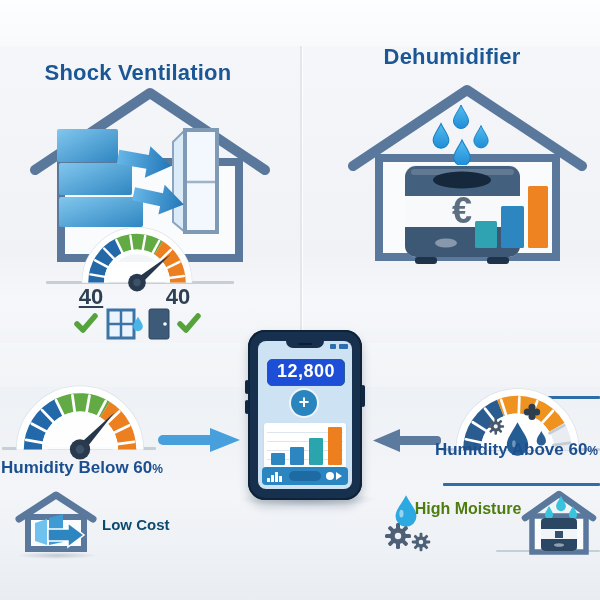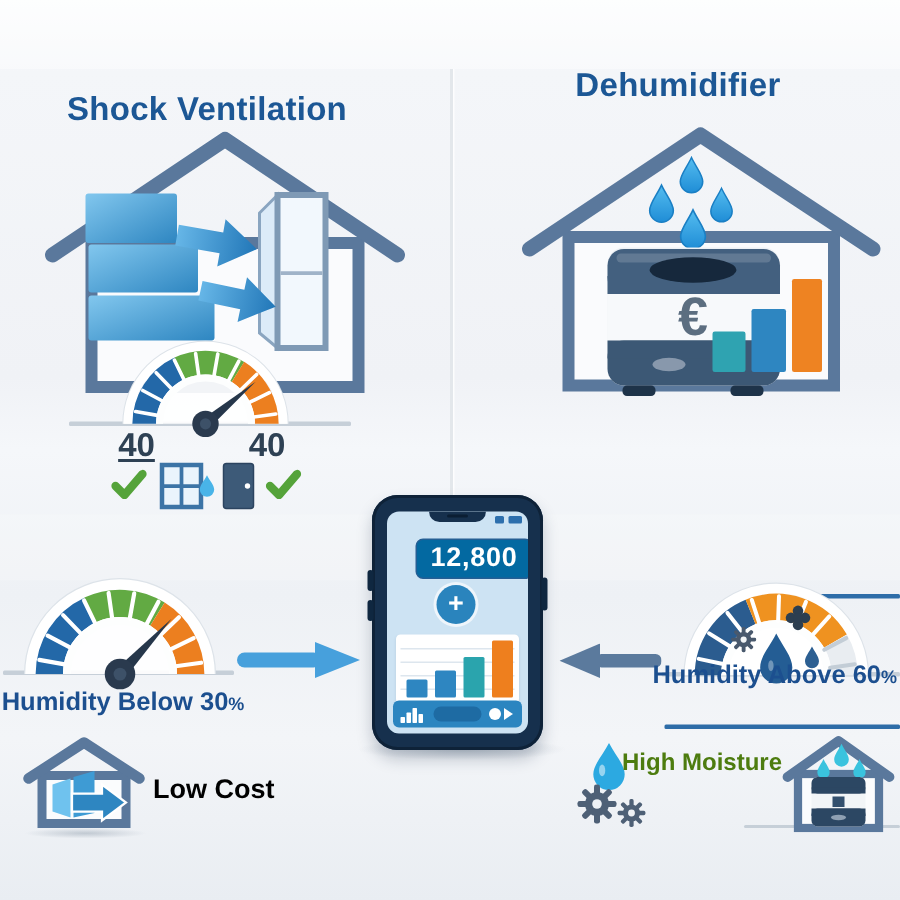--- a/index.html
+++ b/index.html
@@ -6,32 +6,32 @@
   body{
     width:600px;height:600px;position:relative;overflow:hidden;
     font-family:"Liberation Sans","DejaVu Sans",sans-serif;
     background:linear-gradient(180deg,#fcfdfe 0%,#f4f6f9 8%,#f0f2f6 42%,#f5f7fa 50%,#eef1f5 66%,#f3f5f8 82%,#e9edf2 100%);
   }
   .abs{position:absolute;}
   .title{font-weight:bold;font-size:22px;color:#1c5795;text-align:center;letter-spacing:.2px;}
   .gauge-num{font-weight:bold;font-size:22px;color:#2e4154;text-align:center;}
   .hum-label{font-weight:bold;font-size:17px;color:#1c4f8f;text-align:center;white-space:nowrap;}
   .hum-label .suffix{font-size:12px;font-weight:bold;}
-  .benefit-label{font-weight:bold;font-size:18px;color:#000000;}
+  .benefit-label{font-weight:bold;font-size:15px;color:#0c4a6e;}
   .warn-label{font-weight:bold;font-size:16px;color:#4d7c0f;text-align:center;line-height:1.25;}
   .hline{background:#c6cfd8;border-radius:1px;}
   .blueline{background:#2e6da8;border-radius:1px;}
   .band{background:rgba(255,255,255,.4);pointer-events:none;}
   
   .phone-body{background:#16304d;border-radius:17px;box-shadow:inset 0 0 0 2px #0e2238,0 6px 10px rgba(30,50,80,.25);}
   .phone-screen{background:#cde3f3;border-radius:8px;overflow:hidden;}
   .notch{background:#16304d;border-radius:0 0 8px 8px;}
   .notch-slit{background:#0b1e33;border-radius:2px;}
-  .reading-box{background:#0369a1;border:1.5px solid #245e94;border-radius:5px;color:#fff;
-    font-weight:bold;font-size:18px;text-align:center;line-height:23px;letter-spacing:.5px;margin-left:10px;}
+  .reading-box{background:#1d4ed8;border:1.5px solid #245e94;border-radius:5px;color:#fff;
+    font-weight:bold;font-size:18px;text-align:center;line-height:23px;letter-spacing:.5px;}
   .plus-circle{background:#2a84bd;border-radius:50%;color:#fff;font-weight:bold;font-size:18px;
     text-align:center;line-height:25px;box-shadow:0 0 0 2px rgba(255,255,255,.65);}
   .chart-card{background:#ffffff;border-radius:3px;box-shadow:0 1px 2px rgba(60,80,100,.15);}
   .gridline{position:absolute;left:3px;right:3px;height:1px;background:#dde6ee;}
   .bars{position:absolute;left:6px;right:4px;bottom:4px;display:flex;align-items:flex-end;justify-content:center;gap:5px;}
   .pbar{width:14px;border-radius:1px;}
   .bottombar{background:#2b85c0;border-radius:4px;}
   .mini-eq{position:absolute;left:5px;bottom:3px;display:flex;align-items:flex-end;gap:1.5px;}
   .mini-eq div{width:2.5px;background:#fff;border-radius:.5px;}
   .pill{background:#1e6ba3;border-radius:5px;}
@@ -229,21 +229,21 @@
       <line x1="86.43150469750618" y1="31.096834249937558" x2="93.94304970208043" y2="16.969672764194726" stroke="#ffffff" stroke-width="2.6" stroke-linecap="round"></line>
       <line x1="95.1768930118528" y1="37.686957033935094" x2="106.6863298172712" y2="26.57242310659114" stroke="#ffffff" stroke-width="2.6" stroke-linecap="round"></line>
       <line x1="101.45779162047084" y1="46.65700986238229" x2="115.83849636125751" y2="39.64307151375705" stroke="#ffffff" stroke-width="2.6" stroke-linecap="round"></line>
       <line x1="104.65938240595497" y1="57.12894146639771" x2="120.50367150582008" y2="54.90217185103666" stroke="#ffffff" stroke-width="2.6" stroke-linecap="round"></line>
     </g>
   <polygon points="102.1,27.6 67.1,59.3 72.9,64.7" fill="#26374b"></polygon>
   <circle cx="70" cy="62" r="9.5" fill="#2a3a4e"></circle>
     <circle cx="70" cy="62" r="4" fill="#3d5168"></circle>
 </svg>
 <div class="abs hum-label" style="left:0;top:458px;width:164px;">
-  <span>Humidity Below 30</span><span class="suffix">%</span>
+  <span>Humidity Below 60</span><span class="suffix">%</span>
 </div>
 <svg class="abs" style="left:158px;top:428px;" width="82" height="24" viewBox="0 0 82 24">
   <rect x="0" y="7" width="56" height="10" rx="5" fill="#47a0dc"></rect>
   <polygon points="52,0 82,12 52,24" fill="#47a0dc"></polygon>
 </svg>
 
 <svg class="abs" style="left:373px;top:429px;" width="68" height="23" viewBox="0 0 68 23">
   <rect x="24" y="7" width="44" height="9" rx="4" fill="#5b7a9d"></rect>
   <polygon points="0,11.5 27,0 27,23" fill="#5b7a9d"></polygon>
 </svg>

